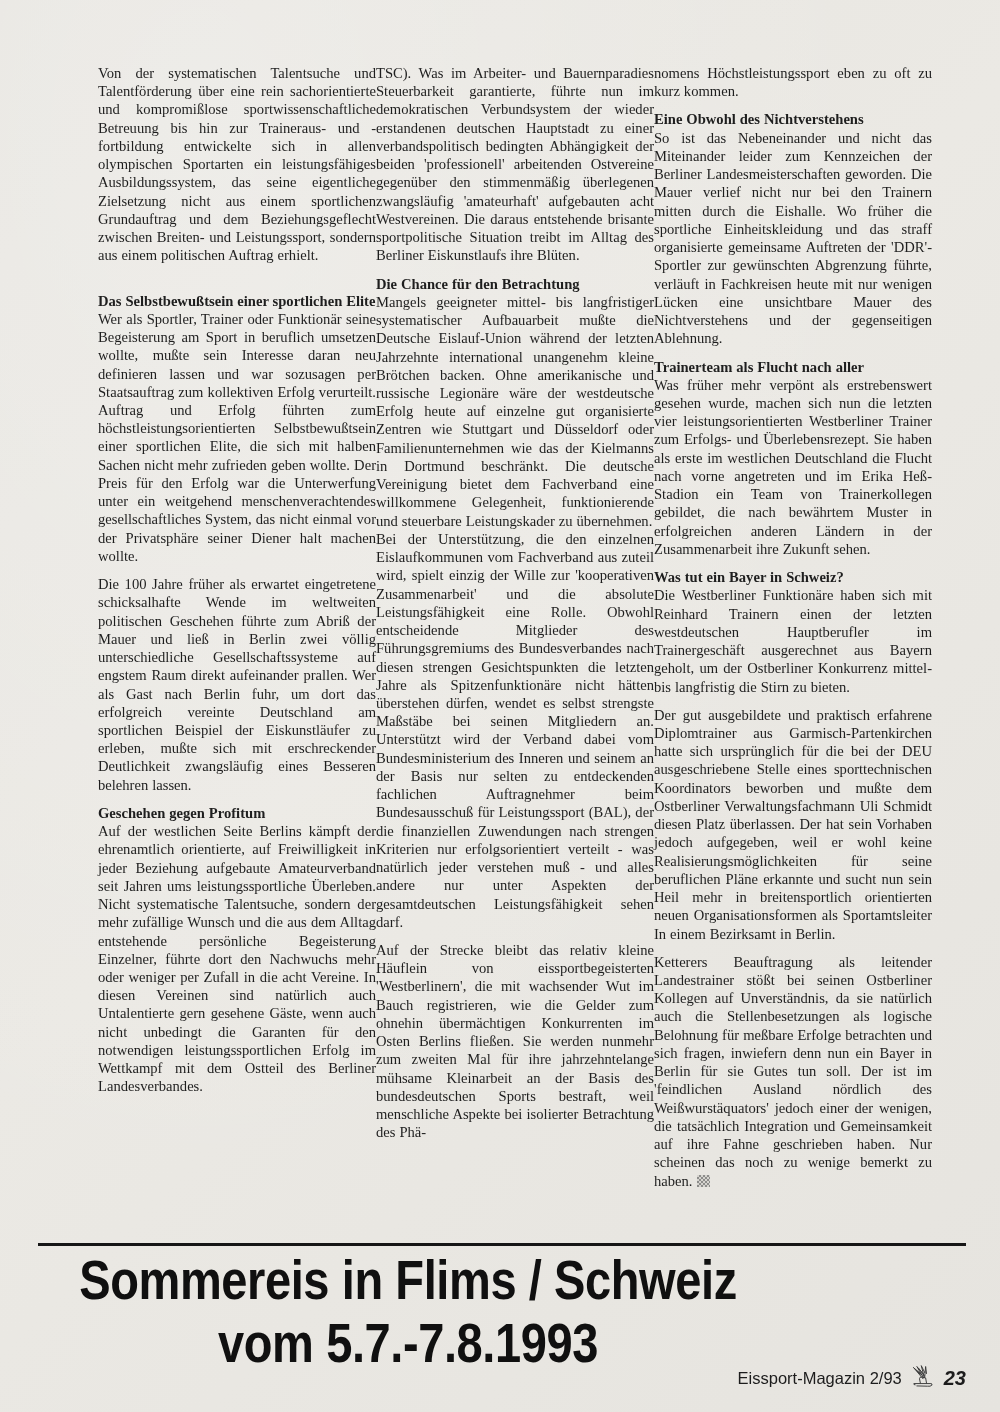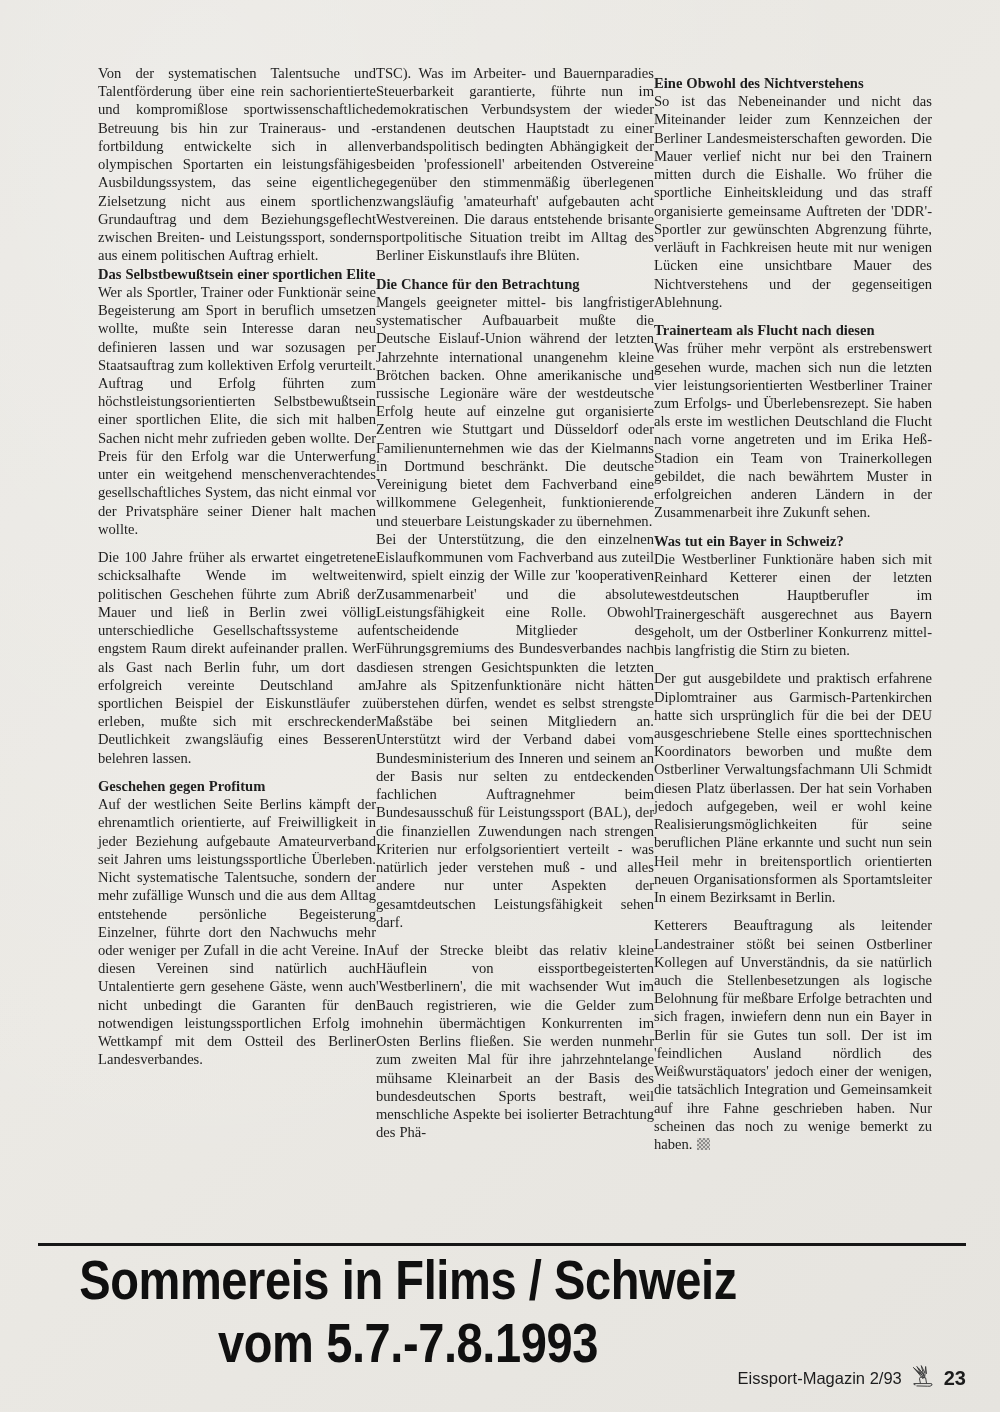--- a/index.html
+++ b/index.html
@@ -20,21 +20,21 @@
   }
   .col {
     width:278px;
     font-size:14.6px; line-height:1.25;
     text-align:justify;
     hyphens:auto; -webkit-hyphens:auto;
     word-spacing:0.02em;
   }
   .col p, .col h3 { margin:0; }
   .col h3 {
-    font-size:14.6px; font-weight:bold; text-align:left; line-height:1.25;
+    font-size:14.6px; font-weight:bold; text-align:left; line-height:1.25;margin-top:27px;
   }
   .gap { margin-top:10px !important; }
   .end-marker {
     display:inline-block; width:13px; height:12px; margin-left:4px;
     vertical-align:-1px;
     background-image:conic-gradient(#8d8d8b 25%, #d6d4cf 0 50%, #8d8d8b 0 75%, #d6d4cf 0);
     background-size:4px 4px;
   }
   .rule {
     position:absolute; left:38px; top:1243px; width:928px; height:2.5px;
@@ -51,21 +51,21 @@
     transform:scaleX(0.84); transform-origin:50% 50%;
     white-space:nowrap;
   }
   .banner-line.second { margin-top:4px; }
   .footer {
     position:absolute; right:34px; top:1366px;
     display:flex; align-items:center; gap:7px;
     font-family:"Liberation Sans", sans-serif; color:#1c1c1c;
   }
   .footer-mag { font-size:16.5px; }
-  .footer-page { font-size:20px; font-weight:bold; }
+  .footer-page { font-size:20px; font-weight:bold;font-style:italic; }
   .logo { width:28px; height:28px; margin-top:-3px; }
 </style>
 </head>
 <body>
 
 <div class="columns">
 
   <div class="col">
     <p>Von der systematischen Talentsuche und Talentförderung über eine rein sachorientierte und kompromißlose sportwissenschaftliche Betreuung bis hin zur Traineraus- und -fortbildung entwickelte sich in allen olympischen Sportarten ein leistungsfähiges Ausbildungssystem, das seine eigentliche Zielsetzung nicht aus einem sportlichen Grundauftrag und dem Beziehungsgeflecht zwischen Breiten- und Leistungssport, sondern aus einem politischen Auftrag erhielt.</p>
     <h3>Das Selbstbewußtsein einer sportlichen Elite</h3>
@@ -77,26 +77,27 @@
 
   <div class="col">
     <p>TSC). Was im Arbeiter- und Bauernparadies Steuerbarkeit garantierte, führte nun im demokratischen Verbundsystem der wieder erstandenen deutschen Hauptstadt zu einer verbandspolitisch bedingten Abhängigkeit der beiden 'professionell' arbeitenden Ostvereine gegenüber den stimmenmäßig überlegenen zwangsläufig 'amateurhaft' aufgebauten acht Westvereinen. Die daraus entstehende brisante sportpolitische Situation treibt im Alltag des Berliner Eiskunstlaufs ihre Blüten.</p>
     <h3 class="gap">Die Chance für den Betrachtung</h3>
     <p>Mangels geeigneter mittel- bis langfristiger systematischer Aufbauarbeit mußte die Deutsche Eislauf-Union während der letzten Jahrzehnte international unangenehm kleine Brötchen backen. Ohne amerikanische und russische Legionäre wäre der westdeutsche Erfolg heute auf einzelne gut organisierte Zentren wie Stuttgart und Düsseldorf oder Familienunternehmen wie das der Kielmanns in Dortmund beschränkt. Die deutsche Vereinigung bietet dem Fachverband eine willkommene Gelegenheit, funktionierende und steuerbare Leistungskader zu übernehmen.</p>
     <p>Bei der Unterstützung, die den einzelnen Eislaufkommunen vom Fachverband aus zuteil wird, spielt einzig der Wille zur 'kooperativen Zusammenarbeit' und die absolute Leistungsfähigkeit eine Rolle. Obwohl entscheidende Mitglieder des Führungsgremiums des Bundesverbandes nach diesen strengen Gesichtspunkten die letzten Jahre als Spitzenfunktionäre nicht hätten überstehen dürfen, wendet es selbst strengste Maßstäbe bei seinen Mitgliedern an. Unterstützt wird der Verband dabei vom Bundesministerium des Inneren und seinem an der Basis nur selten zu entdeckenden fachlichen Auftragnehmer beim Bundesausschuß für Leistungssport (BAL), der die finanziellen Zuwendungen nach strengen Kriterien nur erfolgsorientiert verteilt - was natürlich jeder verstehen muß - und alles andere nur unter Aspekten der gesamtdeutschen Leistungsfähigkeit sehen darf.</p>
     <p class="gap">Auf der Strecke bleibt das relativ kleine Häuflein von eissportbegeisterten 'Westberlinern', die mit wachsender Wut im Bauch registrieren, wie die Gelder zum ohnehin übermächtigen Konkurrenten im Osten Berlins fließen. Sie werden nunmehr zum zweiten Mal für ihre jahrzehntelange mühsame Kleinarbeit an der Basis des bundesdeutschen Sports bestraft, weil menschliche Aspekte bei isolierter Betrachtung des Phä-</p>
   </div>
 
   <div class="col">
+    <p>nomens Höchstleistungssport eben zu oft zu kurz kommen.</p>
     <h3 class="gap">Eine Obwohl des Nichtverstehens</h3>
     <p>So ist das Nebeneinander und nicht das Miteinander leider zum Kennzeichen der Berliner Landesmeisterschaften geworden. Die Mauer verlief nicht nur bei den Trainern mitten durch die Eishalle. Wo früher die sportliche Einheitskleidung und das straff organisierte gemeinsame Auftreten der 'DDR'-Sportler zur gewünschten Abgrenzung führte, verläuft in Fachkreisen heute mit nur wenigen Lücken eine unsichtbare Mauer des Nichtverstehens und der gegenseitigen Ablehnung.</p>
-    <h3 class="gap">Trainerteam als Flucht nach diesen</h3>
+    <h3 class="gap">Trainerteam als Flucht nach aller</h3>
     <p>Was früher mehr verpönt als erstrebenswert gesehen wurde, machen sich nun die letzten vier leistungsorientierten Westberliner Trainer zum Erfolgs- und Überlebensrezept. Sie haben als erste im westlichen Deutschland die Flucht nach vorne angetreten und im Erika Heß-Stadion ein Team von Trainerkollegen gebildet, die nach bewährtem Muster in erfolgreichen anderen Ländern in der Zusammenarbeit ihre Zukunft sehen.</p>
     <h3 class="gap">Was tut ein Bayer in Schweiz?</h3>
-    <p>Die Westberliner Funktionäre haben sich mit Reinhard Ketterer einen der letzten westdeutschen Hauptberufler im Trainergeschäft ausgerechnet aus Bayern geholt, um der Ostberliner Konkurrenz mittel- bis langfristig die Stirn zu bieten.</p>
+    <p>Die Westberliner Funktionäre haben sich mit Reinhard Trainern einen der letzten westdeutschen Hauptberufler im Trainergeschäft ausgerechnet aus Bayern geholt, um der Ostberliner Konkurrenz mittel- bis langfristig die Stirn zu bieten.</p>
     <p class="gap">Der gut ausgebildete und praktisch erfahrene Diplomtrainer aus Garmisch-Partenkirchen hatte sich ursprünglich für die bei der DEU ausgeschriebene Stelle eines sporttechnischen Koordinators beworben und mußte dem Ostberliner Verwaltungsfachmann Uli Schmidt diesen Platz überlassen. Der hat sein Vorhaben jedoch aufgegeben, weil er wohl keine Realisierungsmöglichkeiten für seine beruflichen Pläne erkannte und sucht nun sein Heil mehr in breitensportlich orientierten neuen Organisationsformen als Sportamtsleiter In einem Bezirksamt in Berlin.</p>
     <p class="gap"><span>Ketterers Beauftragung als leitender Landestrainer stößt bei seinen Ostberliner Kollegen auf Unverständnis, da sie natürlich auch die Stellenbesetzungen als logische Belohnung für meßbare Erfolge betrachten und sich fragen, inwiefern denn nun ein Bayer in Berlin für sie Gutes tun soll. Der ist im 'feindlichen Ausland nördlich des Weißwurstäquators' jedoch einer der wenigen, die tatsächlich Integration und Gemeinsamkeit auf ihre Fahne geschrieben haben. Nur scheinen das noch zu wenige bemerkt zu haben.</span><span class="end-marker"></span></p>
   </div>
 
 </div>
 
 <div class="rule"></div>
 
 <div class="banner">
   <span class="banner-line">Sommereis in Flims / Schweiz</span>

